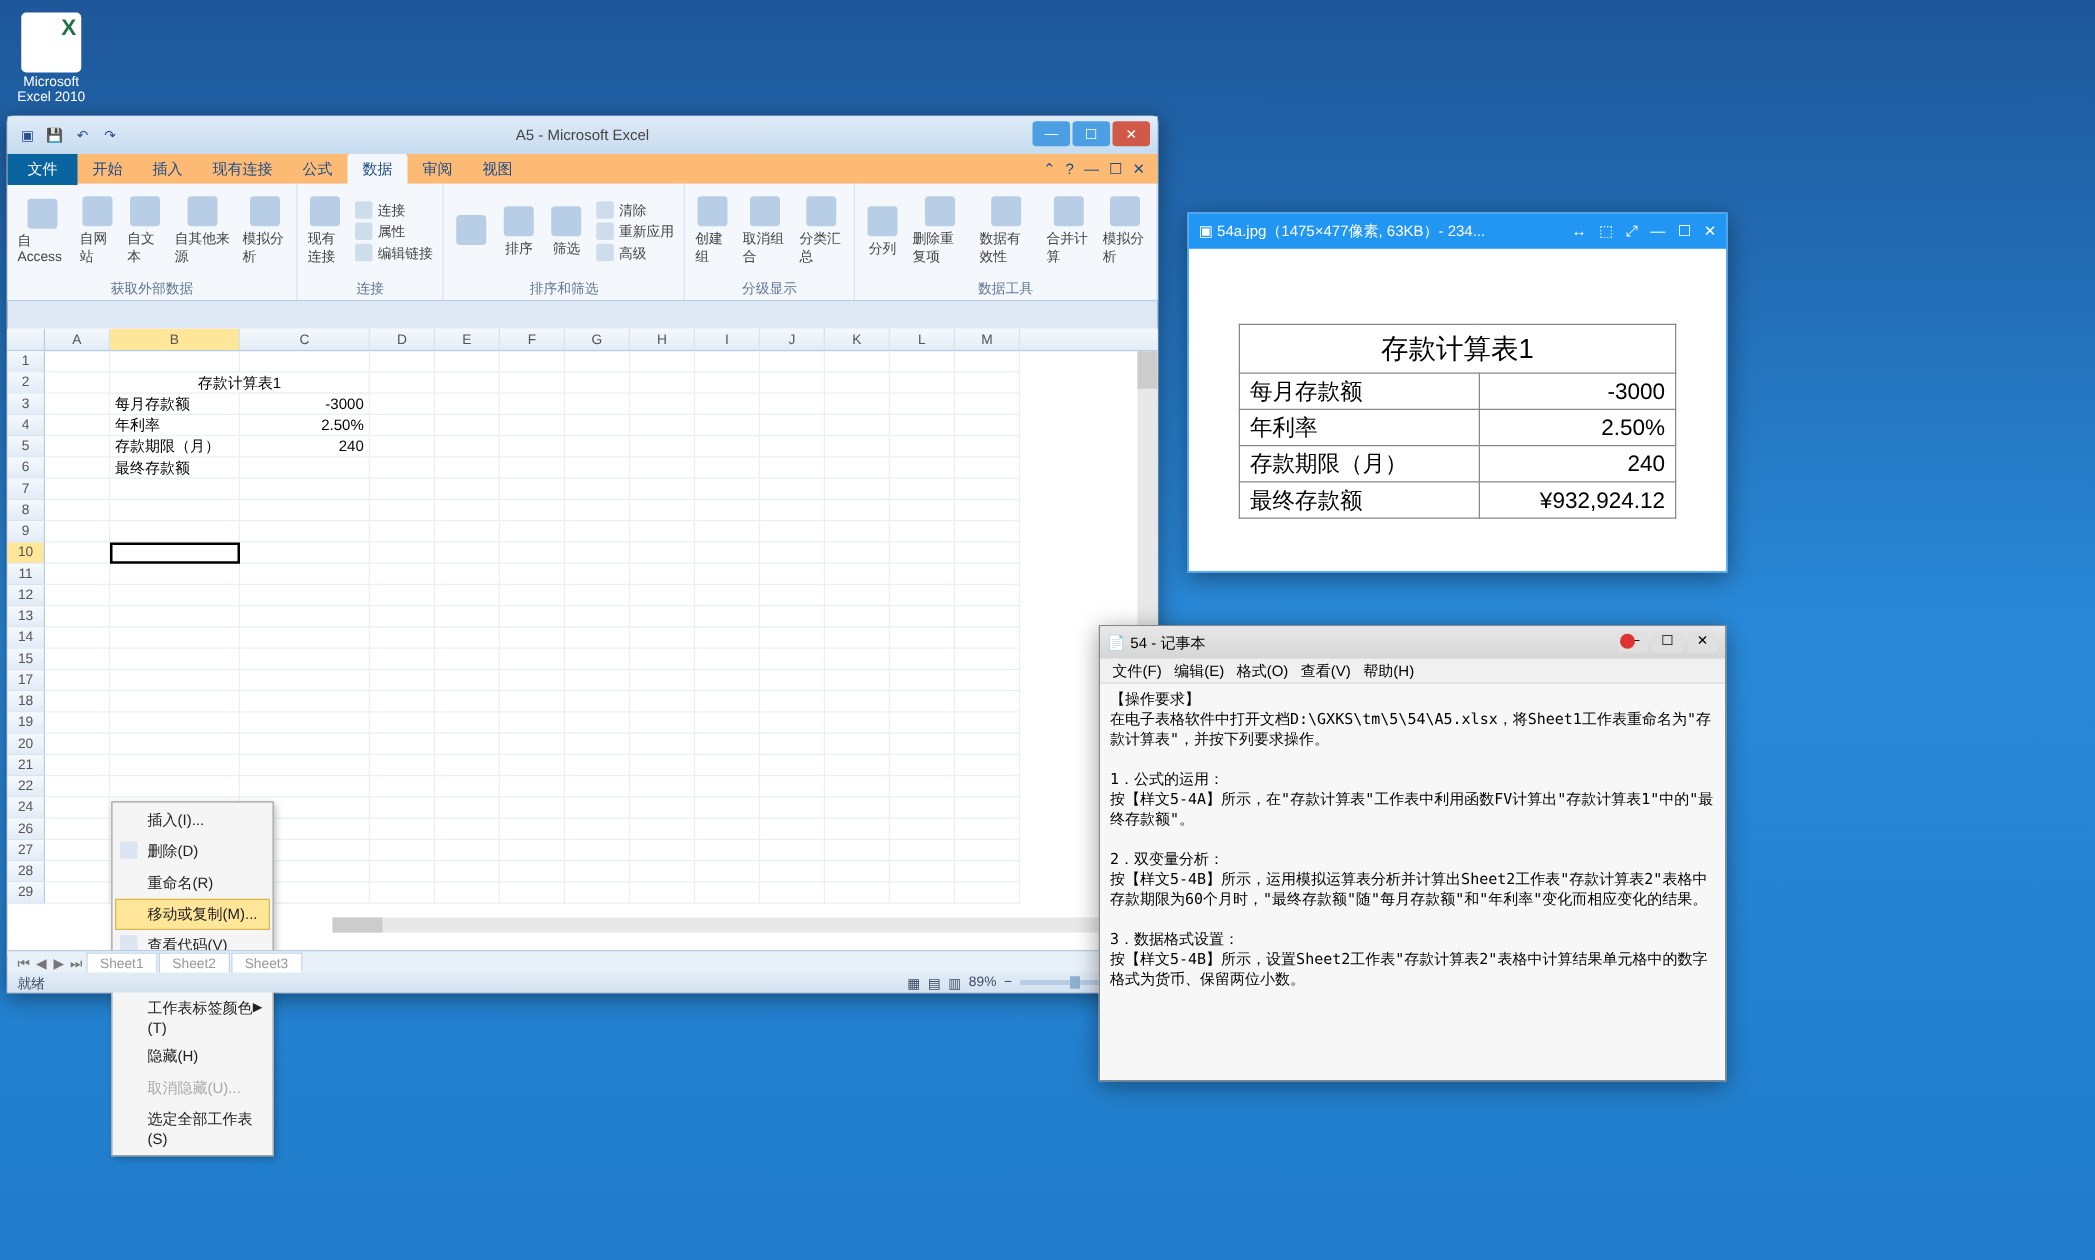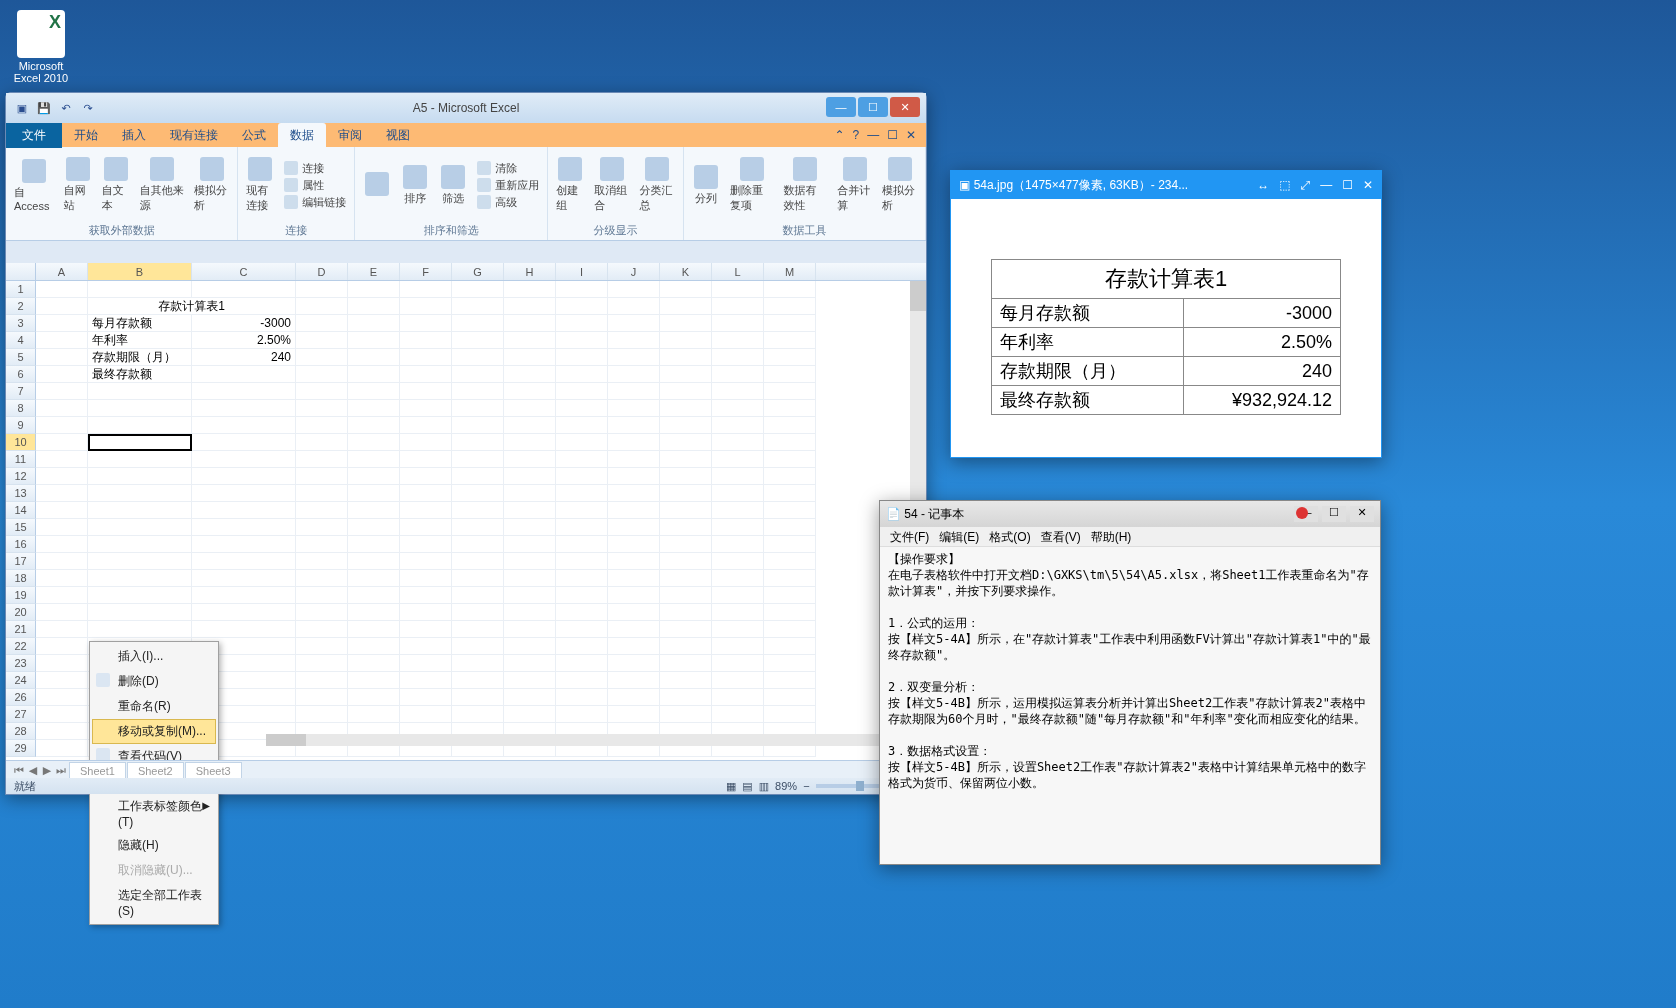--- a/index.html
+++ b/index.html
@@ -515,36 +515,20 @@
           <div class="cell" style="width: 52px;"></div>
           <div class="cell" style="width: 52px;"></div>
           <div class="cell" style="width: 52px;"></div>
           <div class="cell" style="width: 52px;"></div>
           <div class="cell" style="width: 52px;"></div>
           <div class="cell" style="width: 52px;"></div>
           <div class="cell" style="width: 52px;"></div>
           <div class="cell" style="width: 52px;"></div>
         </div>
         <div class="row">
-          <div class="rowhead">16</div>
-          <div class="cell" style="width: 52px;"></div>
-          <div class="cell" style="width: 104px;"></div>
-          <div class="cell" style="width: 104px;"></div>
-          <div class="cell" style="width: 52px;"></div>
-          <div class="cell" style="width: 52px;"></div>
-          <div class="cell" style="width: 52px;"></div>
-          <div class="cell" style="width: 52px;"></div>
-          <div class="cell" style="width: 52px;"></div>
-          <div class="cell" style="width: 52px;"></div>
-          <div class="cell" style="width: 52px;"></div>
-          <div class="cell" style="width: 52px;"></div>
-          <div class="cell" style="width: 52px;"></div>
-          <div class="cell" style="width: 52px;"></div>
-        </div>
-        <div class="row">
           <div class="rowhead">17</div>
           <div class="cell" style="width: 52px;"></div>
           <div class="cell" style="width: 104px;"></div>
           <div class="cell" style="width: 104px;"></div>
           <div class="cell" style="width: 52px;"></div>
           <div class="cell" style="width: 52px;"></div>
           <div class="cell" style="width: 52px;"></div>
           <div class="cell" style="width: 52px;"></div>
           <div class="cell" style="width: 52px;"></div>
           <div class="cell" style="width: 52px;"></div>
@@ -612,36 +596,20 @@
           <div class="cell" style="width: 52px;"></div>
           <div class="cell" style="width: 52px;"></div>
           <div class="cell" style="width: 52px;"></div>
           <div class="cell" style="width: 52px;"></div>
           <div class="cell" style="width: 52px;"></div>
           <div class="cell" style="width: 52px;"></div>
           <div class="cell" style="width: 52px;"></div>
         </div>
         <div class="row">
           <div class="rowhead">22</div>
-          <div class="cell" style="width: 52px;"></div>
-          <div class="cell" style="width: 104px;"></div>
-          <div class="cell" style="width: 104px;"></div>
-          <div class="cell" style="width: 52px;"></div>
-          <div class="cell" style="width: 52px;"></div>
-          <div class="cell" style="width: 52px;"></div>
-          <div class="cell" style="width: 52px;"></div>
-          <div class="cell" style="width: 52px;"></div>
-          <div class="cell" style="width: 52px;"></div>
-          <div class="cell" style="width: 52px;"></div>
-          <div class="cell" style="width: 52px;"></div>
-          <div class="cell" style="width: 52px;"></div>
-          <div class="cell" style="width: 52px;"></div>
-        </div>
-        <div class="row">
-          <div class="rowhead">23</div>
           <div class="cell" style="width: 52px;"></div>
           <div class="cell" style="width: 104px;"></div>
           <div class="cell" style="width: 104px;"></div>
           <div class="cell" style="width: 52px;"></div>
           <div class="cell" style="width: 52px;"></div>
           <div class="cell" style="width: 52px;"></div>
           <div class="cell" style="width: 52px;"></div>
           <div class="cell" style="width: 52px;"></div>
           <div class="cell" style="width: 52px;"></div>
           <div class="cell" style="width: 52px;"></div>

